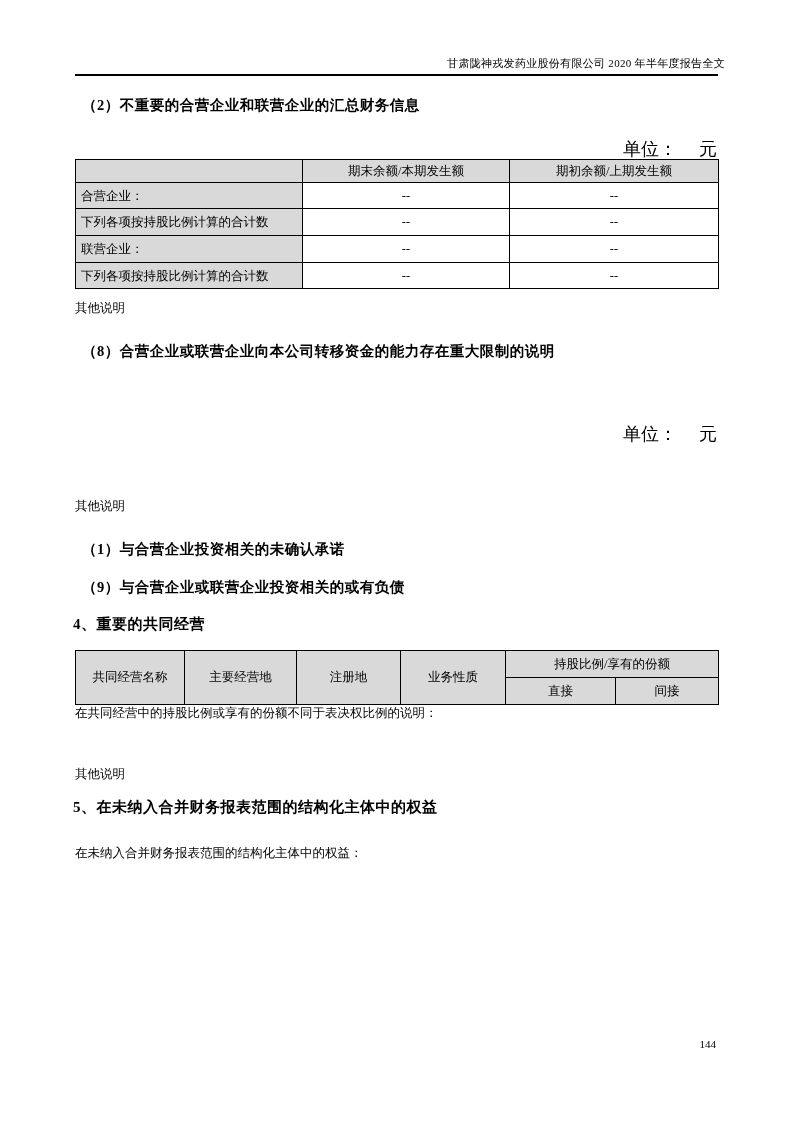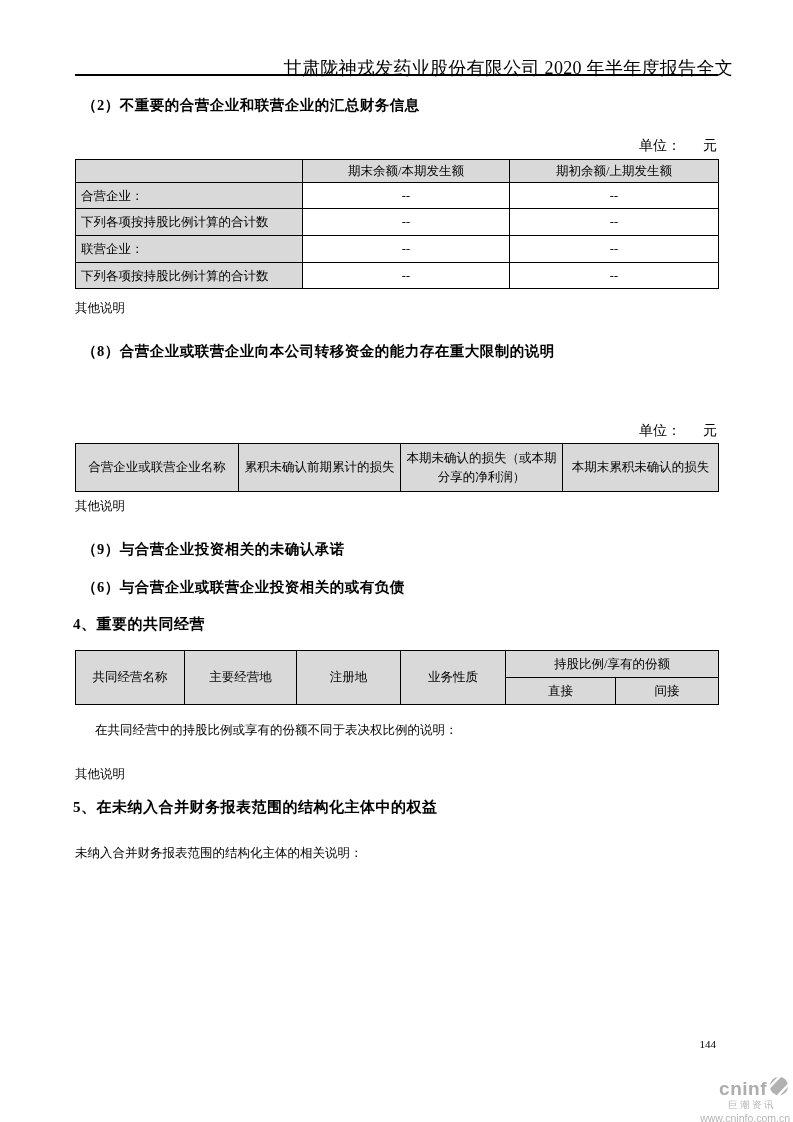--- a/index.html
+++ b/index.html
@@ -8,36 +8,36 @@
     position:relative;
     width:793px; height:1122px;
     background:#ffffff;
     font-family:"Liberation Serif","DejaVu Serif",serif;
     color:#000;
     overflow:hidden;
   }
   .abs { position:absolute; }
   .body-text { font-size:12.5px; line-height:1.35; }
   .doc-header {
-    top:56px; right:60px;
-    font-size:18px; letter-spacing:0.3px;margin-left:28px;
+    top:56px; right:68px;
+    font-size:11px; letter-spacing:0.3px;margin-left:28px;
   }
   .header-rule {
     top:74px; left:75px; width:643px;
     border-top:2px solid #000; height:0;
   }
   .sub-heading {
     left:82px;
     font-size:14.5px; font-weight:bold; letter-spacing:0.5px;
   }
   .major-heading {
     left:73px;
     font-size:15px; font-weight:bold; letter-spacing:0.5px;
   }
-  .unit-line { right:76px; font-size:14px; }
+  .unit-line { right:76px; font-size:18px; }
   .unit-line .unit-val { margin-left:22px; }
   table.doc-table {
     border-collapse:collapse; table-layout:fixed;
     font-size:12.5px;
   }
   table.doc-table td, table.doc-table th {
     border:1px solid #000;
     font-weight:normal;
     padding:2px 5px;
     vertical-align:middle;
@@ -109,41 +109,25 @@
     </table>
 
   <div class="abs body-text" style="top:300px; left:75px;">其他说明</div>
 
   <div class="abs sub-heading" style="top:342px;">（8）合营企业或联营企业向本公司转移资金的能力存在重大限制的说明</div>
 
   <div class="abs unit-line" style="top:422px;">
     <span>单位：</span><span class="unit-val">元</span>
   </div>
 
-  <table class="doc-table abs" style="top:443px; left:75px; width:643px;">
-    <colgroup>
-        <col style="width:163px">
-        <col style="width:162px">
-        <col style="width:162px">
-        <col style="width:156px">
-      </colgroup>
-    <tbody>
-        <tr style="height:48px;">
-      <th class="gray center">合营企业或联营企业名称</th>
-      <th class="gray center">累积未确认前期累计的损失</th>
-      <th class="gray center">本期未确认的损失（或本期分享的净利润）</th>
-      <th class="gray center">本期末累积未确认的损失</th>
-    </tr>
-  </tbody>
-    </table>
 
   <div class="abs body-text" style="top:498px; left:75px;">其他说明</div>
 
-  <div class="abs sub-heading" style="top:540px;">（9）与合营企业投资相关的未确认承诺</div>
-  <div class="abs sub-heading" style="top:578px;">（6）与合营企业或联营企业投资相关的或有负债</div>
+  <div class="abs sub-heading" style="top:540px;">（1）与合营企业投资相关的未确认承诺</div>
+  <div class="abs sub-heading" style="top:578px;">（9）与合营企业或联营企业投资相关的或有负债</div>
 
   <div class="abs major-heading" style="top:615px;">4、重要的共同经营</div>
 
   <table class="doc-table abs" style="top:650px; left:75px; width:643px;">
     <colgroup>
         <col style="width:109px">
         <col style="width:112px">
         <col style="width:104px">
         <col style="width:105px">
         <col style="width:110px">
@@ -157,35 +141,23 @@
       <th class="gray center" rowspan="2">业务性质</th>
       <th class="gray center" colspan="2">持股比例/享有的份额</th>
     </tr>
     <tr style="height:27px;">
       <th class="gray center">直接</th>
       <th class="gray center">间接</th>
     </tr>
   </tbody>
     </table>
 
-  <div class="abs body-text" style="top:722px; left:75px;margin-left:20px;">在共同经营中的持股比例或享有的份额不同于表决权比例的说明：</div>
+  <div class="abs body-text" style="top:705px; left:75px;">在共同经营中的持股比例或享有的份额不同于表决权比例的说明：</div>
   <div class="abs body-text" style="top:766px; left:75px;">其他说明</div>
 
   <div class="abs major-heading" style="top:798px;">5、在未纳入合并财务报表范围的结构化主体中的权益</div>
 
-  <div class="abs body-text" style="top:845px; left:75px;">未纳入合并财务报表范围的结构化主体的相关说明：</div>
+  <div class="abs body-text" style="top:845px; left:75px;">在未纳入合并财务报表范围的结构化主体中的权益：</div>
 
   <div class="abs pagenum">144</div>
 
-  <div class="abs logo">
-    <div class="logo-row">
-      <span class="logo-brand">cninf</span>
-      <svg class="logo-mark" viewBox="0 0 24 24">
-        <circle cx="12" cy="12" r="10" fill="#b1b1b1"></circle>
-        <line x1="1" y1="14" x2="13" y2="1.5" stroke="#ffffff" stroke-width="2.6"></line>
-        <line x1="11" y1="22.5" x2="23" y2="10" stroke="#ffffff" stroke-width="2.6"></line>
-      </svg>
-    </div>
-    <div class="logo-cn">巨潮资讯</div>
-    <div class="logo-url">www.cninfo.com.cn</div>
-  </div>
 
 </div>
 
 </body></html>

